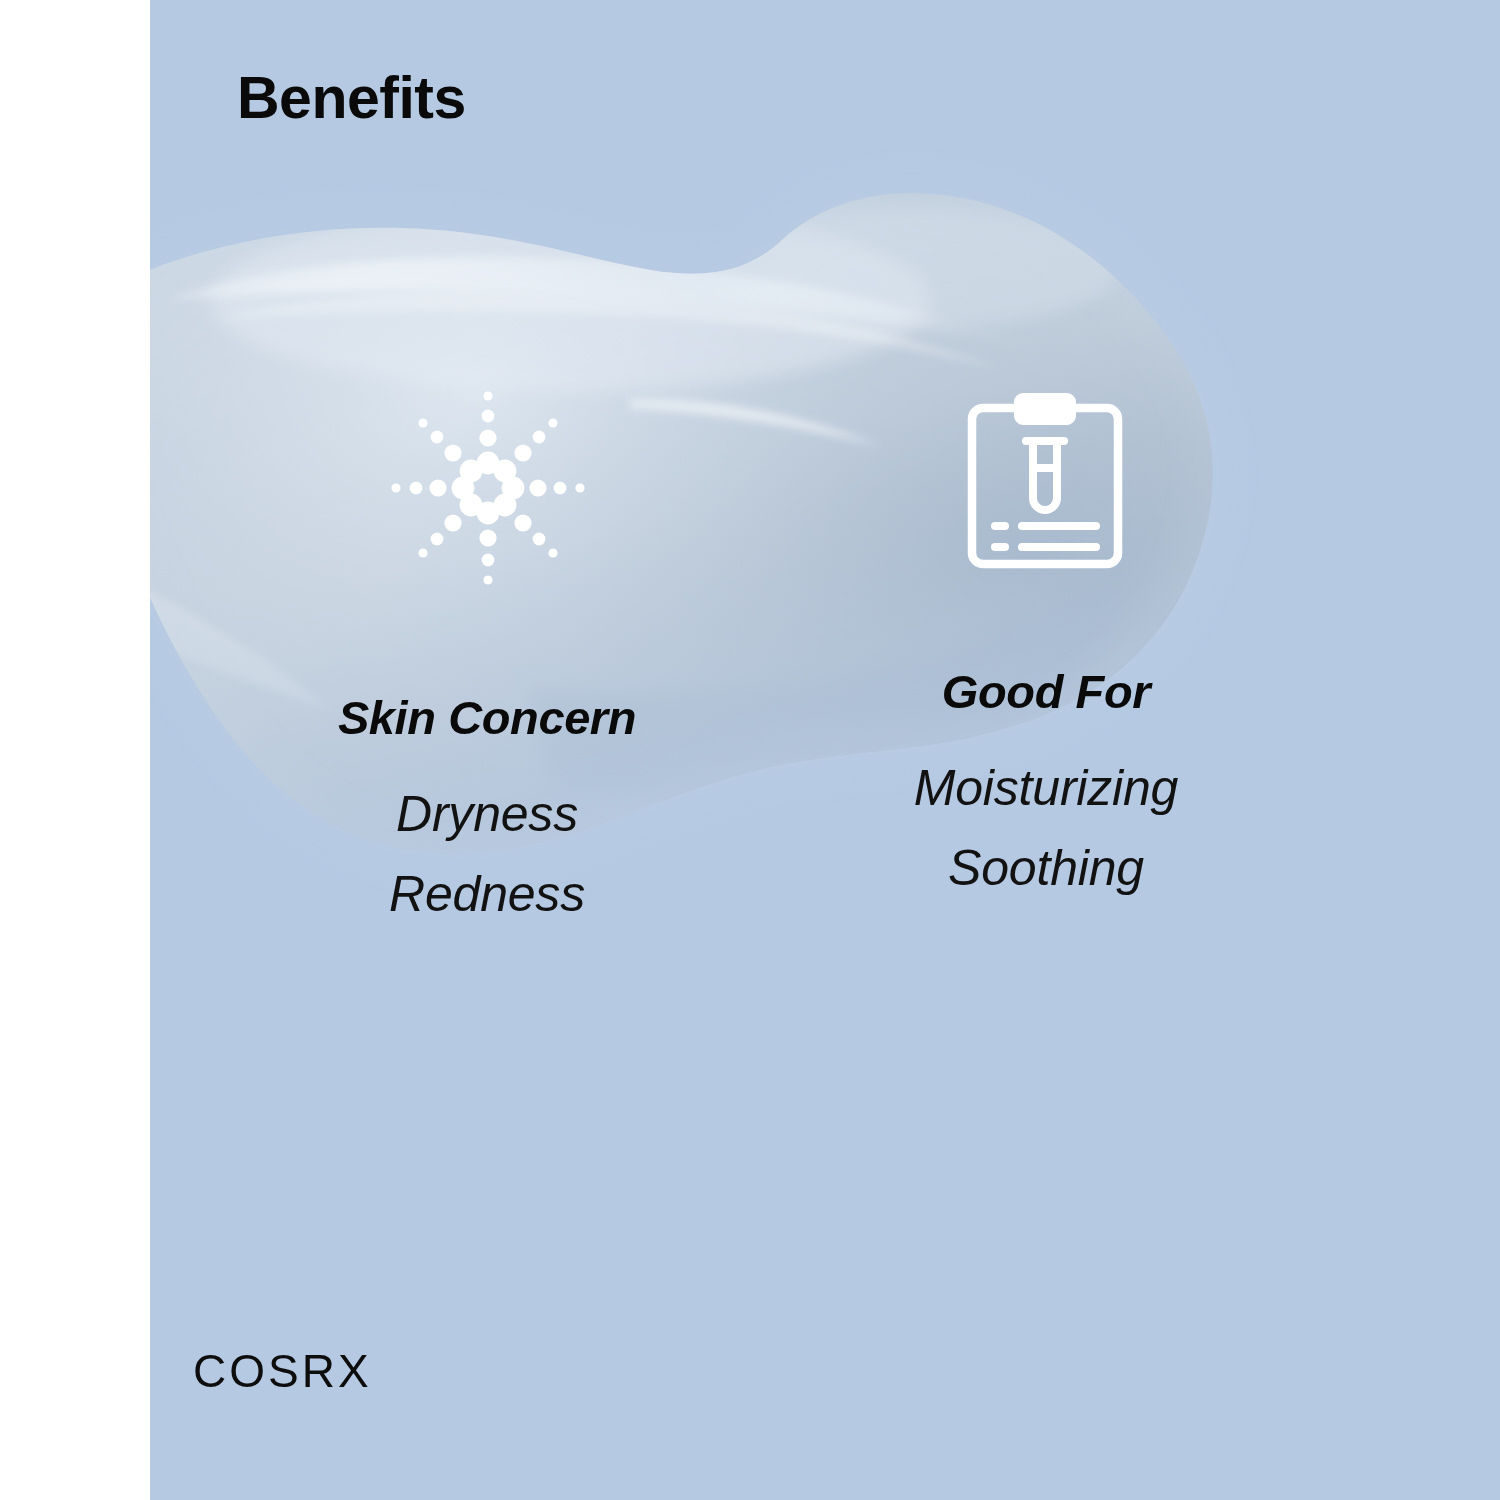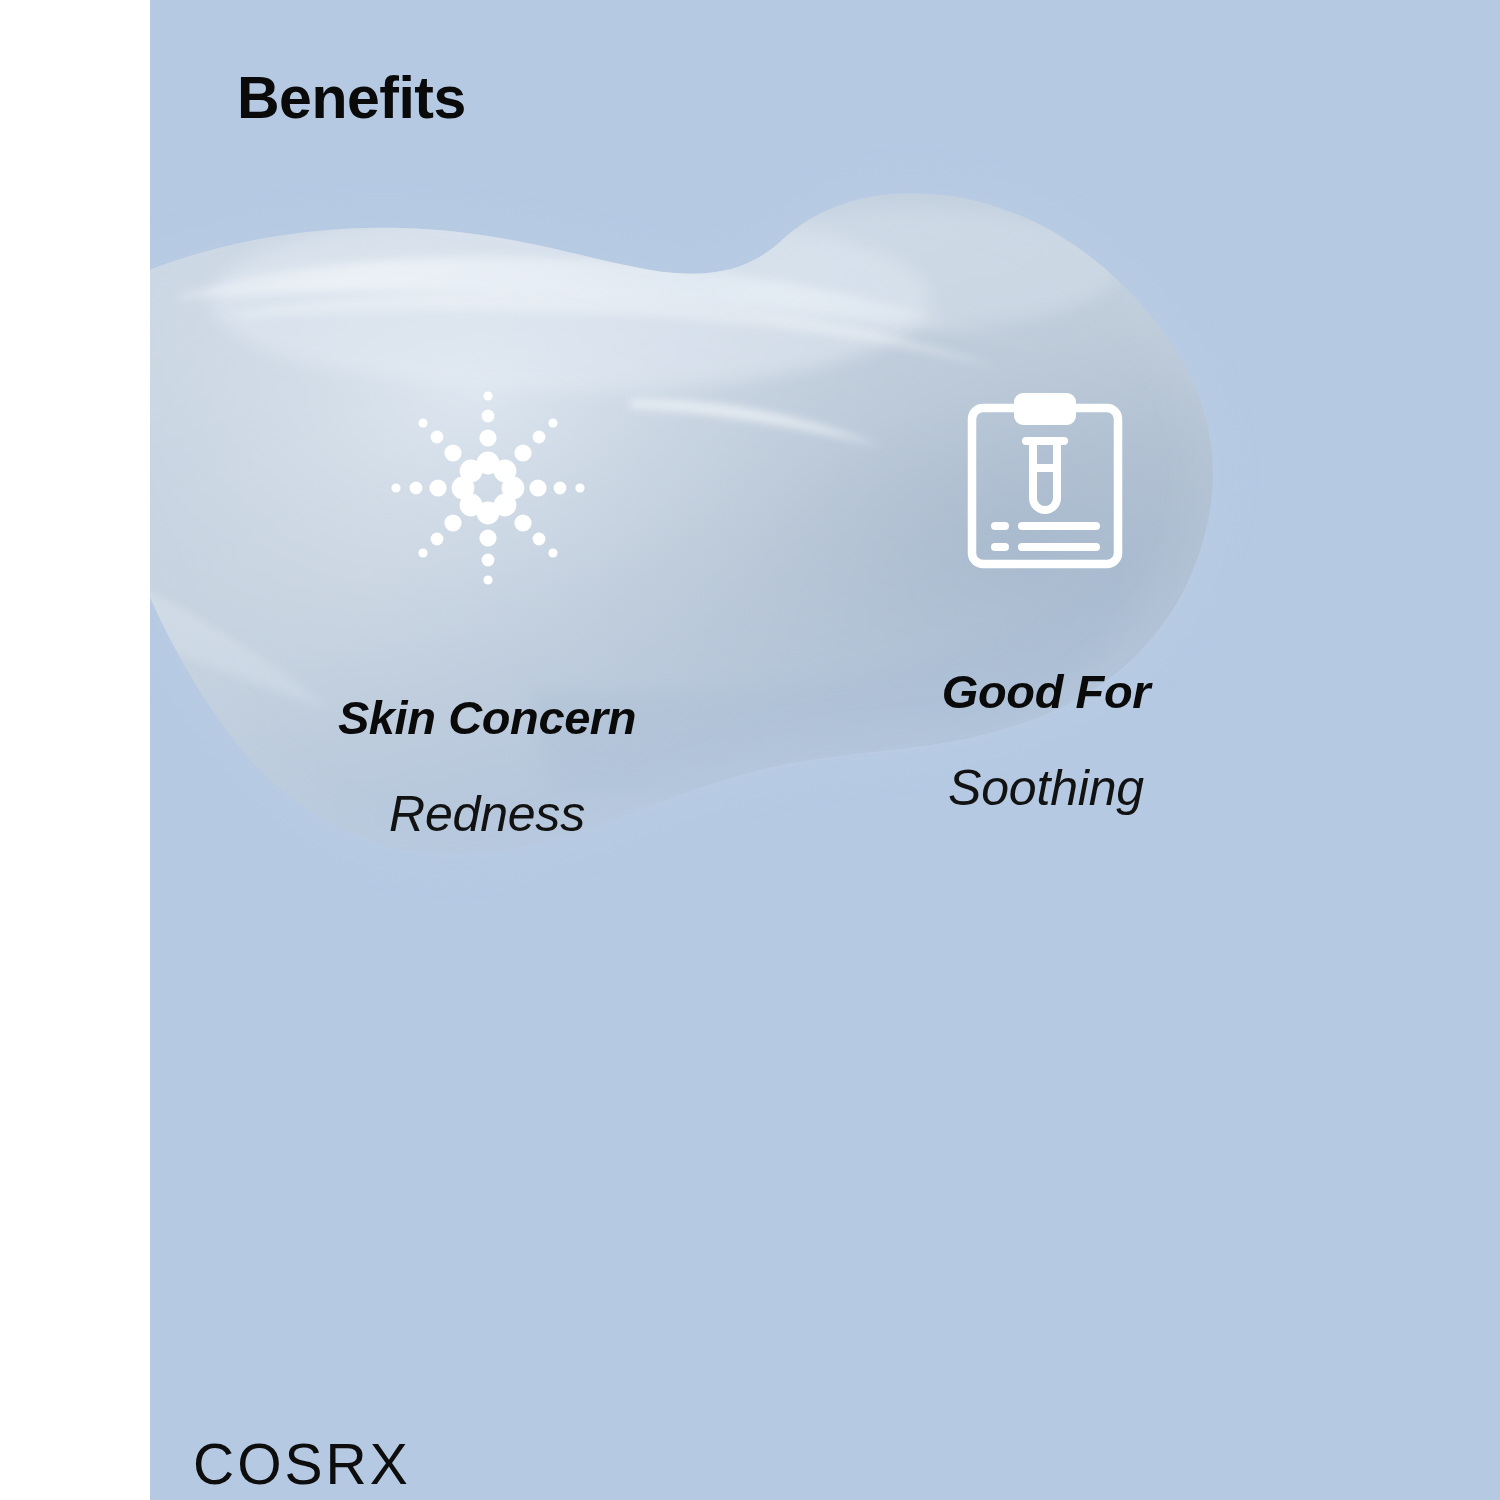--- a/index.html
+++ b/index.html
@@ -108,22 +108,22 @@
     color: #121212;
     line-height: 1.6;
     letter-spacing: -0.2px;
     white-space: nowrap;
   }
 
   
   #brand {
     position: absolute;
     left: 43px;
-    top: 1436px;
-    font-size: 57px;
+    top: 1348px;
+    font-size: 46px;
     font-weight: normal;
     letter-spacing: 3px;
     color: #0d0d0d;
     line-height: 1;
     white-space: nowrap;
   }
 </style>
 </head>
 <body>
 
@@ -325,27 +325,29 @@
 
           <line x1="45" y1="157" x2="55" y2="157"></line>
           <line x1="72" y1="157" x2="146" y2="157"></line>
         </g>
       </svg>
     </div>
 
     <div class="column" id="col-skin">
       <h2 class="col-heading">Skin Concern</h2>
       <ul class="col-list">
+        <li>Dryness</li>
         <li>Redness</li>
       </ul>
     </div>
 
     <div class="column" id="col-good">
       <h2 class="col-heading">Good For</h2>
       <ul class="col-list">
+        <li>Moisturizing</li>
         <li>Soothing</li>
       </ul>
     </div>
 
     <div id="brand">COSRX</div>
 
   </div>
 </div>
 
 </body></html>

